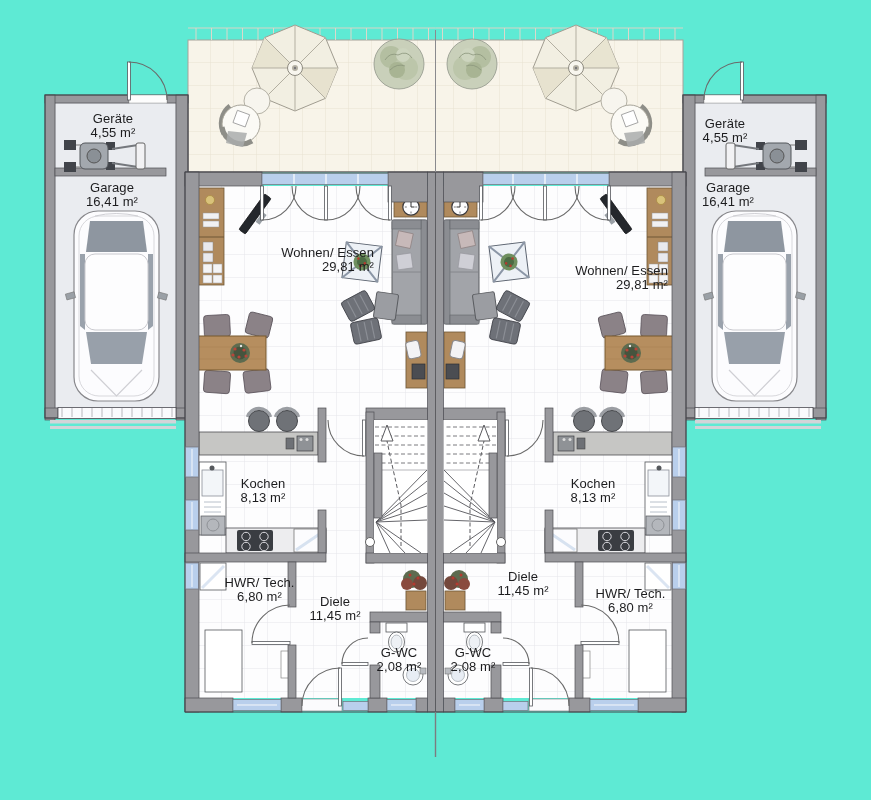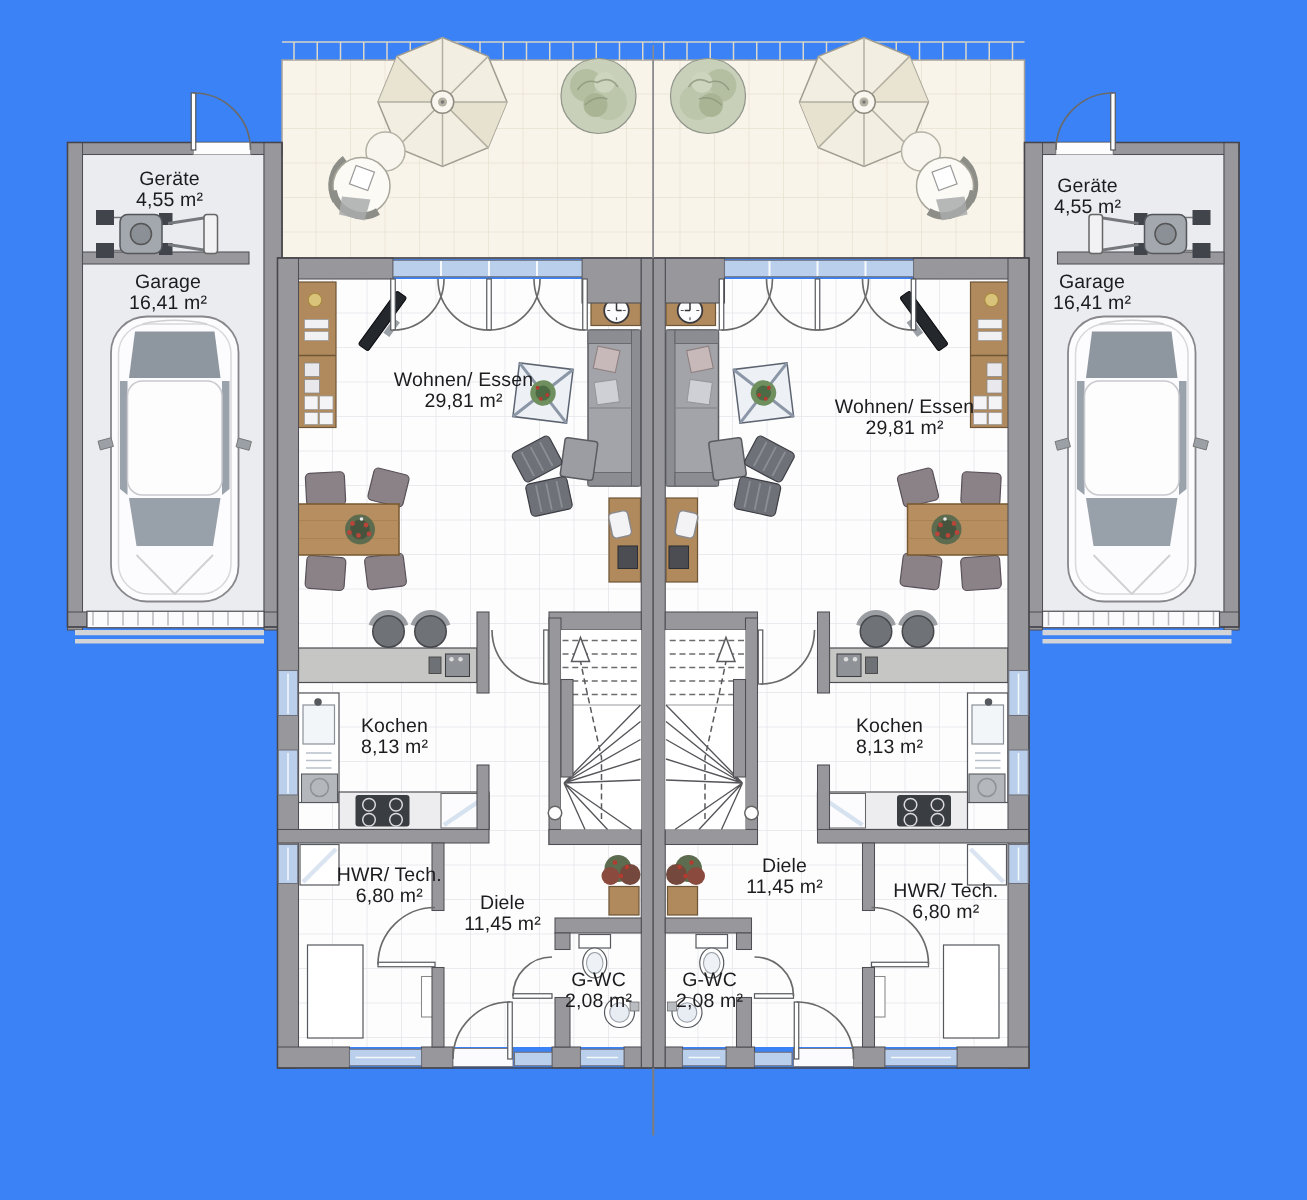--- a/index.html
+++ b/index.html
@@ -1,21 +1,21 @@
 <!DOCTYPE html>
 <html><head>
 <meta charset="utf-8">
 <style>
   html,body{margin:0;padding:0;background:#fff;}
-  .plan{position:relative;width:871px;height:800px;background:#3b82f6;overflow:hidden;
+  .plan{position:relative;width:871px;height:800px;background:#5eead4;overflow:hidden;
         font-family:"Liberation Sans",sans-serif;}
   .plan svg{position:absolute;left:0;top:0;}
   .room-label{position:absolute;font:13px/14px "Liberation Sans",sans-serif;color:#1c1c1e;
               text-align:center;letter-spacing:.1px;white-space:nowrap;}
-  .room-label.la{text-align:center;}
+  .room-label.la{text-align:right;}
 </style>
 </head>
 <body>
 
 <div class="plan">
 
 <svg width="871" height="800" viewBox="0 0 871 800">
   <defs>
     <style>
       .w{fill:#98989c;stroke:#4e4e54;stroke-width:.7;}

